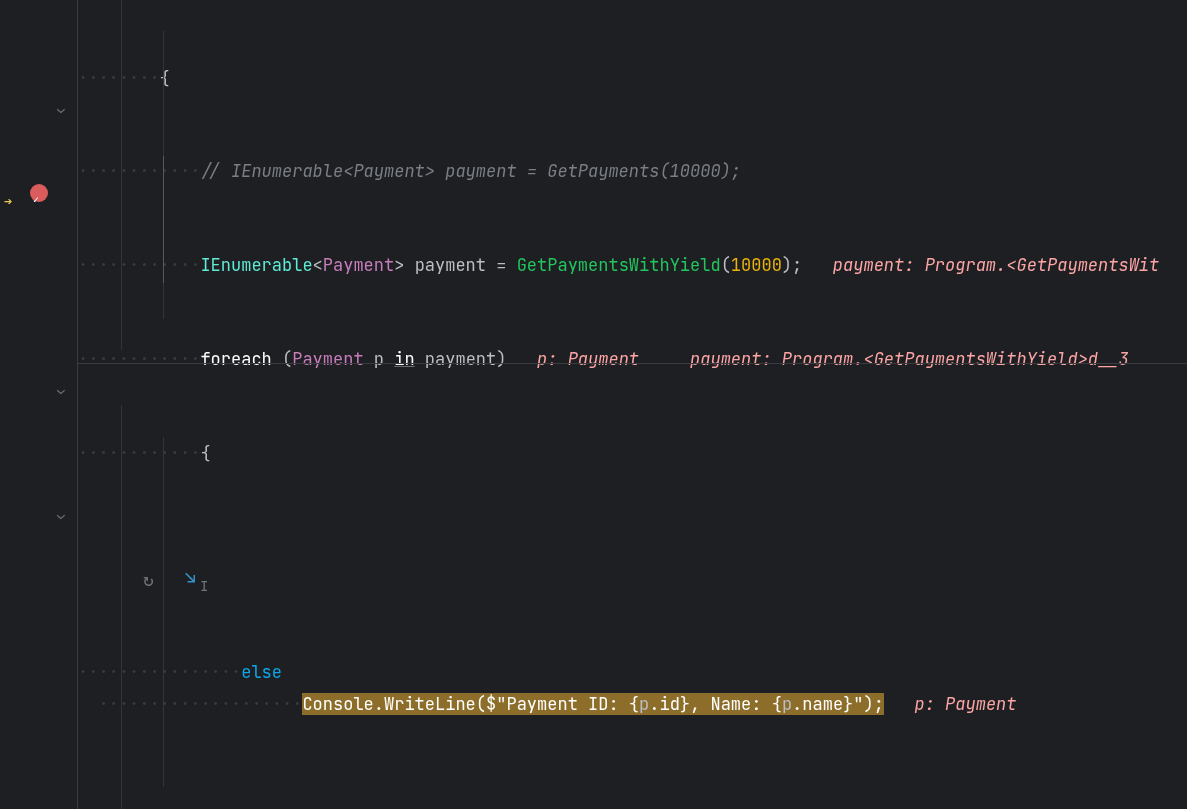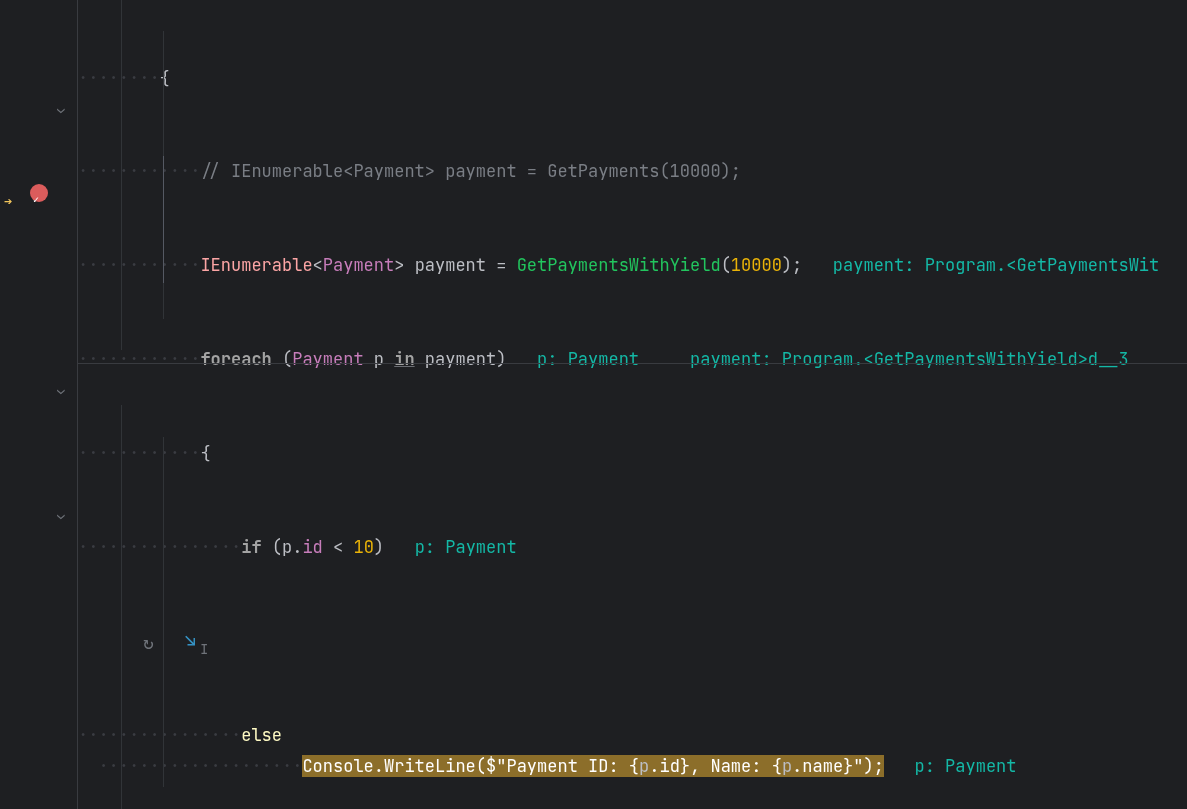--- a/index.html
+++ b/index.html
@@ -28,33 +28,33 @@
     top: 0;
     right: 0;
     height: 100%;
     white-space: pre;
   }
   .line {
     height: 31.3px;
     position: relative;
   }
   .ws { color: #3a3c42; }
-  .comment { color: #7a7e85; }
-  .inlay { color: #14b8a6; }
-  .type { color: #fca5a5; }
-  .keyword { color: #a3a3a3; font-weight: bold; }
+  .comment { color: #7a7e85; font-style: italic; }
+  .inlay { color: #fca5a5; font-style: italic; }
+  .type { color: #5eead4; }
+  .keyword { color: #ffffff; }
   .number { color: #eab308; }
   .method { color: #22c55e; }
   .string { color: #6aab73; }
   .var { color: #bcbec4; }
   .prop { color: #c77dbb; }
   .op { color: #bcbec4; }
   .paren { color: #bcbec4; }
   .under { text-decoration: underline; text-decoration-color: #6b6d73; }
-  .grayed { color: #fef9c3; text-align: center; }
+  .grayed { color: #0ea5e9; text-align: center; }
   
   .hl-exec {
     background: #8c6e2a;
     color: #fff;
   }
   .hl-exec .type, .hl-exec .method, .hl-exec .string, .hl-exec .prop, .hl-exec .op, .hl-exec .paren { color: inherit; }
   
   .fold {
     position: absolute;
     left: 57px;
@@ -124,21 +124,20 @@
 <div class="line"><span class="ws">········</span><span>{</span></div>
 
 <div class="line"><span class="ws">············</span><span class="comment">// IEnumerable&lt;Payment&gt; payment = GetPayments(10000);</span></div>
 
 <div class="line"><span class="ws">············</span><span class="type">IEnumerable</span><span class="op">&lt;</span><span class="prop">Payment</span><span class="op">&gt;</span> <span class="var">payment</span> <span class="op">=</span> <span class="method">GetPaymentsWithYield</span><span class="paren">(</span><span class="number">10000</span><span class="paren">)</span><span class="op">;</span>   <span class="inlay">payment: Program.&lt;GetPaymentsWit</span></div>
 
 <div class="line"><span class="ws">············</span><span class="keyword">foreach</span> <span class="paren">(</span><span class="prop">Payment</span> <span class="var">p</span> <span class="keyword under">in</span> <span class="var">payment</span><span class="paren">)</span>   <span class="inlay">p: Payment</span>     <span class="inlay">payment: Program.&lt;GetPaymentsWithYield&gt;d__3</span></div>
 
 <div class="line"><span class="ws">············</span><span>{</span></div>
 
-<div class="line"><span class="ws">················</span><span class="keyword">if</span> <span class="paren">(</span><span class="var">p</span><span class="op">.</span><span class="prop">id</span> <span class="op">&lt;</span> <span class="number">10</span><span class="paren">)</span>   <span class="inlay">p: Payment</span></div>
 
 <div class="line" style="position:relative;">
   <span class="step-icon" style="left:65px;top:1px;">↻</span>
   <span class="step-into-icon" style="left:107px;top:-1px;">↘</span>
   <span class="cursor-beam" style="left:122px;top:8px;">I</span>
   <span class="ws">····················</span><span class="hl-exec"><span class="type">Console</span><span class="op">.</span><span class="method">WriteLine</span><span class="paren">(</span><span class="string">$"Payment ID: </span><span class="op">{</span><span class="var">p</span><span class="op">.</span><span class="prop">id</span><span class="op">}</span><span class="string">, Name: </span><span class="op">{</span><span class="var">p</span><span class="op">.</span><span class="prop">name</span><span class="op">}</span><span class="string">"</span><span class="paren">)</span><span class="op">;</span></span>   <span class="inlay">p: Payment</span></div>
 
 <div class="line"><span class="ws">················</span><span class="grayed">else</span></div>
 
 

